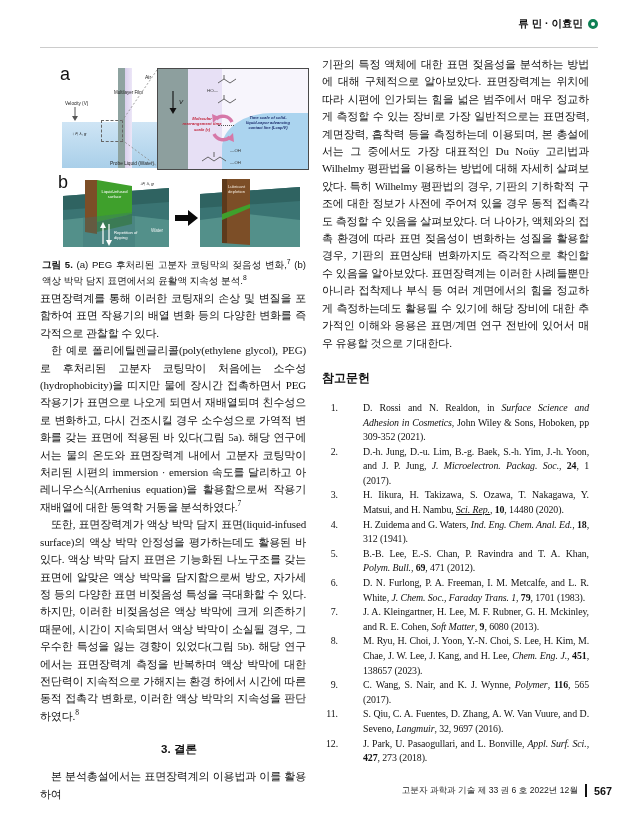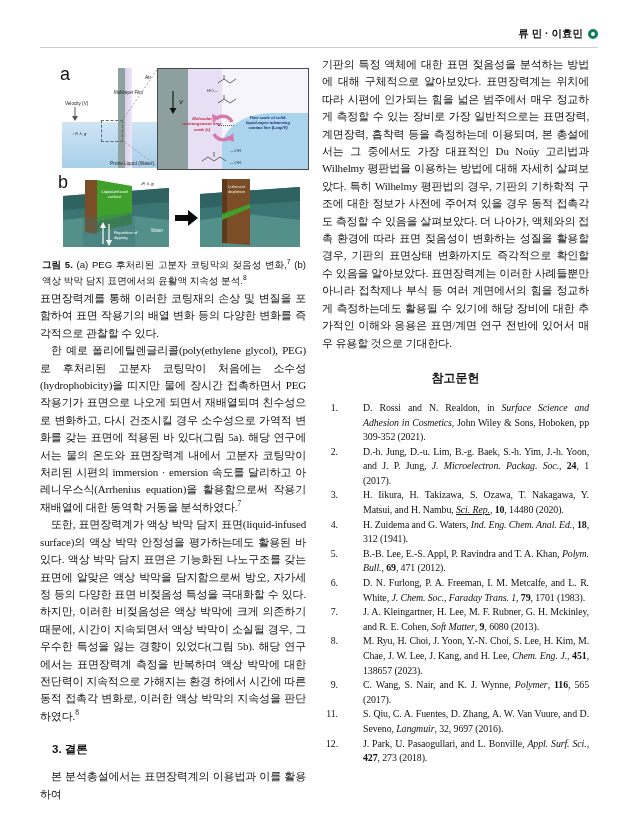--- a/index.html
+++ b/index.html
@@ -1,21 +1,21 @@
 <!DOCTYPE html>
 <html><head>
 <meta charset="utf-8">
 <style>
   html,body{margin:0;padding:0;background:#ffffff;}
   .page{position:relative;width:625px;height:830px;background:#ffffff;overflow:hidden;
         font-family:"Liberation Serif","DejaVu Serif",serif;color:#111;}
   .abs{position:absolute;}
 
   
-  .authors{position:absolute;top:27px;right:27px;display:flex;align-items:center;gap:5px;
+  .authors{position:absolute;top:17px;right:27px;display:flex;align-items:center;gap:5px;
            font-family:"Liberation Sans",sans-serif;font-weight:700;font-size:10.5px;color:#111;}
   .author-badge{width:4px;height:4px;border:3px solid #0e8054;border-radius:50%;background:#fff;}
   .header-rule{position:absolute;left:40px;right:27px;top:47px;border-top:1px solid #cccccc;}
 
   
   .figA{position:absolute;left:57px;top:58px;width:251px;height:112px;background:#fff;}
   .figB{position:absolute;left:57px;top:176px;width:251px;height:76px;background:#fff;}
   .fig-letter{position:absolute;font-family:"Liberation Sans",sans-serif;font-size:18px;color:#111;}
   .tl{position:absolute;font-family:"Liberation Sans",sans-serif;color:#222;line-height:1.2;}
 
@@ -48,23 +48,23 @@
            text-align:justify;}
   .caption sup{font-size:70%;}
 
   
   .col-left{position:absolute;left:40px;top:290px;width:266px;}
   .col-right{position:absolute;left:322px;top:56px;width:267px;}
   .para{font-size:11px;line-height:17.4px;text-align:justify;letter-spacing:-0.15px;color:#111;}
   .para.indent{text-indent:11px;}
   .para sup{font-size:68%;line-height:0;}
   .sec-head{font-family:"Liberation Sans",sans-serif;font-weight:700;font-size:11.5px;
-            margin:17px 0 11px 12px;color:#111;}
+            margin:17px 0 11px 12px;color:#111;text-align:center;}
   .ref-head{font-family:"Liberation Sans",sans-serif;font-weight:700;font-size:12px;
-            text-align:center;margin:18px 0 14px 0;color:#111;}
+            margin:18px 0 14px 0;color:#111;}
   .ref-list{margin-top:2px;}
   .ref-item{display:flex;font-size:9.9px;line-height:14.6px;text-align:justify;
             letter-spacing:-0.1px;color:#111;}
   .ref-num{flex:0 0 16px;text-align:right;margin-right:5px;}
   .ref-text{flex:1;margin-left:20px;}
 
   
   .footer{position:absolute;top:784px;right:13px;display:flex;align-items:center;}
   .footer-journal{font-family:"Liberation Sans",sans-serif;font-size:8.6px;color:#222;}
   .footer-divider{width:2px;height:13px;background:#111;margin:0 7px;}
@@ -211,21 +211,21 @@
         <div class="ref-item">
           <span class="ref-num">3.</span>
           <span class="ref-text"><span>H. Iikura, H. Takizawa, S. Ozawa, T. Nakagawa, Y. Matsui, and H. Nambu, </span><span style="font-style: italic; text-decoration: underline;">Sci. Rep.</span><span>, </span><span style="font-weight: 700;">10</span><span>, 14480 (2020).</span></span>
         </div>
         <div class="ref-item">
           <span class="ref-num">4.</span>
           <span class="ref-text"><span>H. Zuidema and G. Waters, </span><span style="font-style: italic;">Ind. Eng. Chem. Anal. Ed.</span><span>, </span><span style="font-weight: 700;">18</span><span>, 312 (1941).</span></span>
         </div>
         <div class="ref-item">
           <span class="ref-num">5.</span>
-          <span class="ref-text"><span>B.-B. Lee, E.-S. Appl, P. Ravindra and T. A. Khan, </span><span style="font-style: italic;">Polym. Bull.</span><span>, </span><span style="font-weight: 700;">69</span><span>, 471 (2012).</span></span>
+          <span class="ref-text"><span>B.-B. Lee, E.-S. Chan, P. Ravindra and T. A. Khan, </span><span style="font-style: italic;">Polym. Bull.</span><span>, </span><span style="font-weight: 700;">69</span><span>, 471 (2012).</span></span>
         </div>
         <div class="ref-item">
           <span class="ref-num">6.</span>
           <span class="ref-text"><span>D. N. Furlong, P. A. Freeman, I. M. Metcalfe, and L. R. White, </span><span style="font-style: italic;">J. Chem. Soc., Faraday Trans. 1</span><span>, </span><span style="font-weight: 700;">79</span><span>, 1701 (1983).</span></span>
         </div>
         <div class="ref-item">
           <span class="ref-num">7.</span>
           <span class="ref-text"><span>J. A. Kleingartner, H. Lee, M. F. Rubner, G. H. Mckinley, and R. E. Cohen, </span><span style="font-style: italic;">Soft Matter</span><span>, </span><span style="font-weight: 700;">9</span><span>, 6080 (2013).</span></span>
         </div>
         <div class="ref-item">
@@ -240,14 +240,19 @@
           <span class="ref-num">11.</span>
           <span class="ref-text"><span>S. Qiu, C. A. Fuentes, D. Zhang, A. W. Van Vuure, and D. Seveno, </span><span style="font-style: italic;">Langmuir</span><span>, </span><span style="font-weight: 400;">32</span><span>, 9697 (2016).</span></span>
         </div>
         <div class="ref-item">
           <span class="ref-num">12.</span>
           <span class="ref-text"><span>J. Park, U. Pasaogullari, and L. Bonville, </span><span style="font-style: italic;">Appl. Surf. Sci.</span><span>, </span><span style="font-weight: 700;">427</span><span>, 273 (2018).</span></span>
         </div>
       </div>
   </div>
 
+  <div class="footer">
+    <span class="footer-journal">고분자 과학과 기술 제 33 권 6 호 2022년 12월</span>
+    <span class="footer-divider"></span>
+    <span class="footer-page">567</span>
+  </div>
 
 </div>
 
 </body></html>

